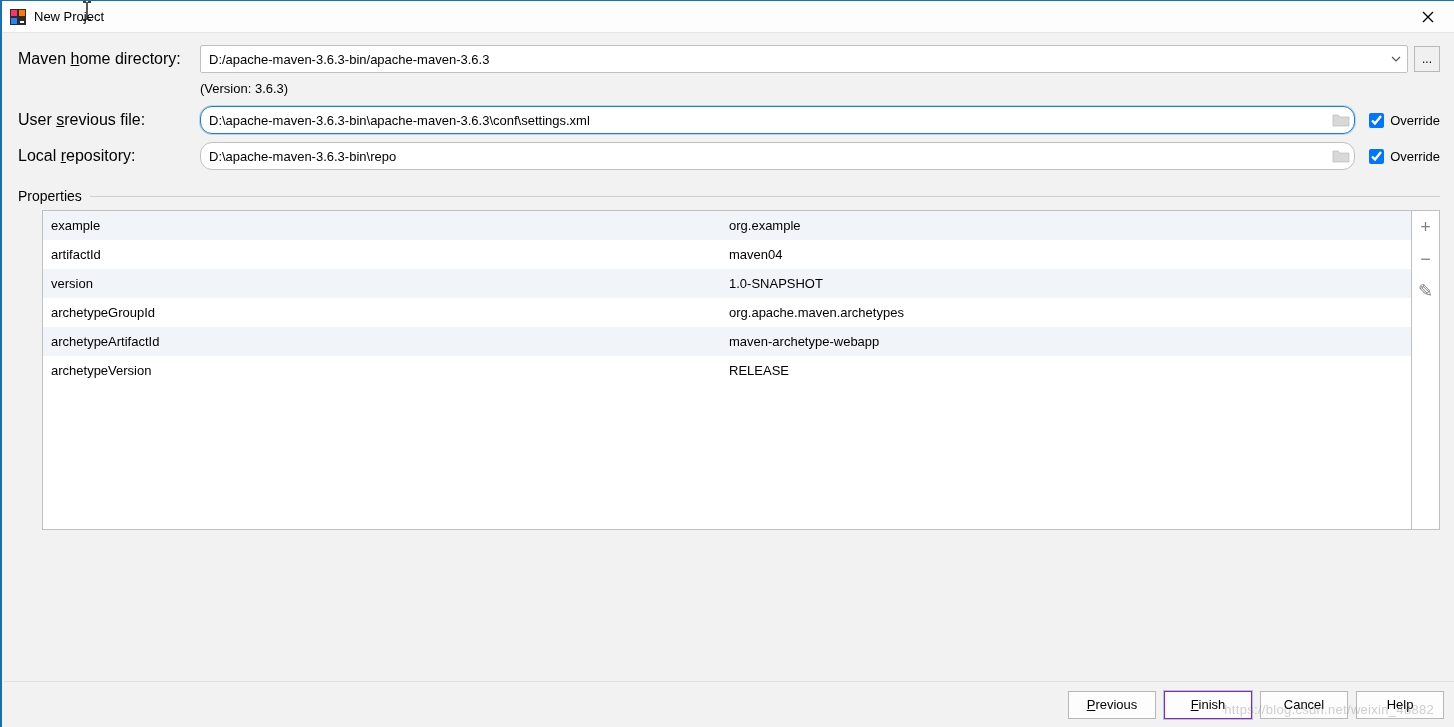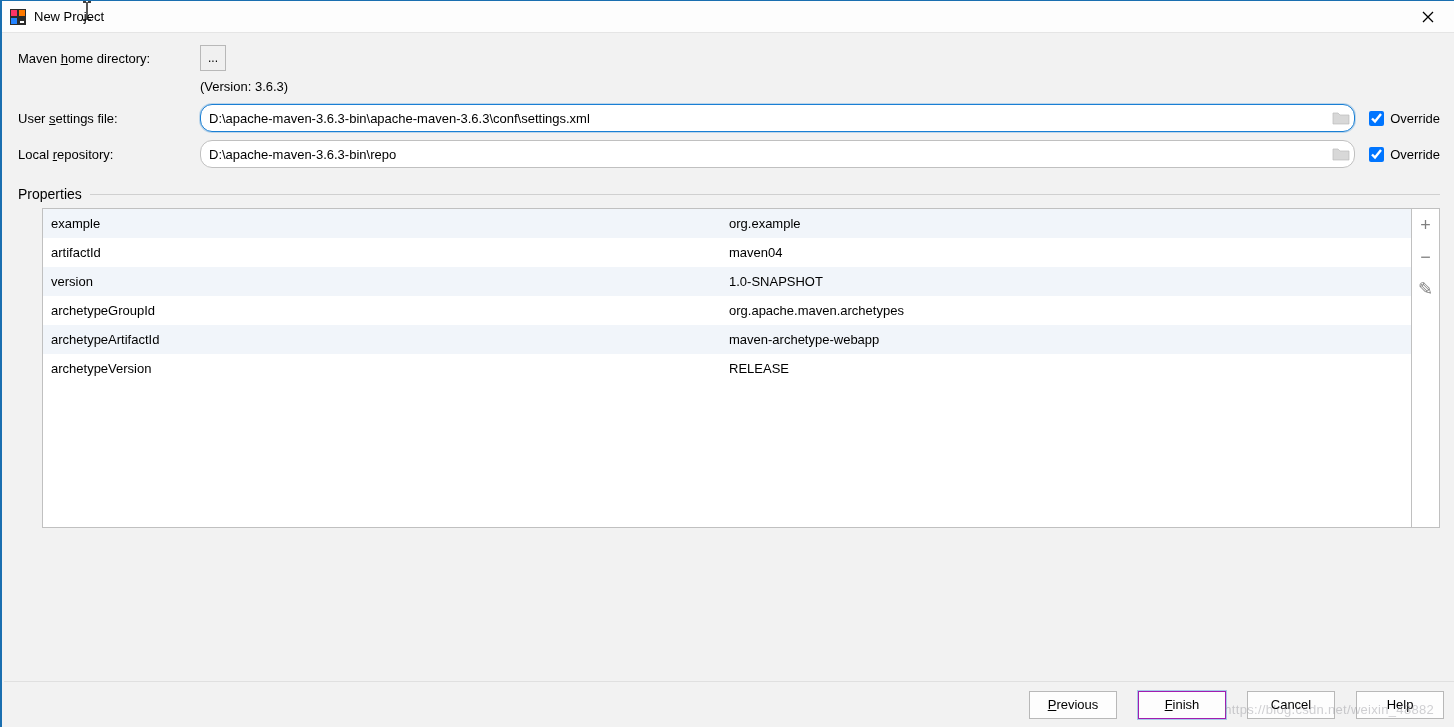--- a/index.html
+++ b/index.html
@@ -38,21 +38,21 @@
   .content {
     padding: 12px 14px 0 16px;
   }
   .form-row {
     display: flex;
     align-items: center;
     margin-bottom: 8px;
   }
   .form-label {
     width: 182px;
-    font-size: 13px;
+    font-size: 16px;
   }
   .form-label .ul { text-decoration: underline; }
   .combo {
     flex: 1;
     height: 28px;
     border: 1px solid #c0c0c0;
     border-radius: 2px;
     background: #fff;
     display: flex;
     align-items: center;
@@ -162,21 +162,21 @@
   .footer {
     position: absolute;
     bottom: 0;
     right: 0;
     left: 2px;
     height: 46px;
     display: flex;
     align-items: center;
     justify-content: flex-end;
     padding-right: 10px;
-    gap: 21px;
+    gap: 8px;
     background: #f2f2f2;
     border-top: 1px solid #e0e0e0;
   }
   .btn {
     min-width: 88px;
     height: 28px;
     border: 1px solid #b8b8b8;
     background: #fdfdfd;
     font-size: 13px;
     display: flex; align-items: center; justify-content: center;
@@ -227,30 +227,36 @@
     </svg>
   </div>
 </div>
 
 <div class="content">
 
   <div class="form-row">
     <div class="form-label">
       <span>Maven </span><span class="ul">h</span><span>ome directory:</span>
     </div>
+    <div class="combo">
+      <span class="combo-text">D:/apache-maven-3.6.3-bin/apache-maven-3.6.3</span>
+      <svg width="10" height="6" viewBox="0 0 10 6" class="chev">
+        <path d="M1 1 L5 5 L9 1" stroke="#555" stroke-width="1.2" fill="none"></path>
+      </svg>
+    </div>
     <div class="browse-btn">
       <span>...</span>
     </div>
   </div>
 
   <div class="version-row">(Version: 3.6.3)</div>
 
   <div class="form-row">
     <div class="form-label">
-      <span>User </span><span class="ul">s</span><span>ettings file:</span>
+      <span>User </span><span class="ul">s</span><span>revious file:</span>
     </div>
     <div class="file-input focused">
       <span class="file-text">D:\apache-maven-3.6.3-bin\apache-maven-3.6.3\conf\settings.xml</span>
       <svg class="folder-icon" viewBox="0 0 18 14">
         <path d="M1 2 h5 l2 2 h9 v9 h-16 z" fill="#d8d8d8" stroke="#bcbcbc" stroke-width="0.7"></path>
       </svg>
     </div>
     <label class="override-box">
       <input type="checkbox" checked="" style="">
       <span>Override</span>

